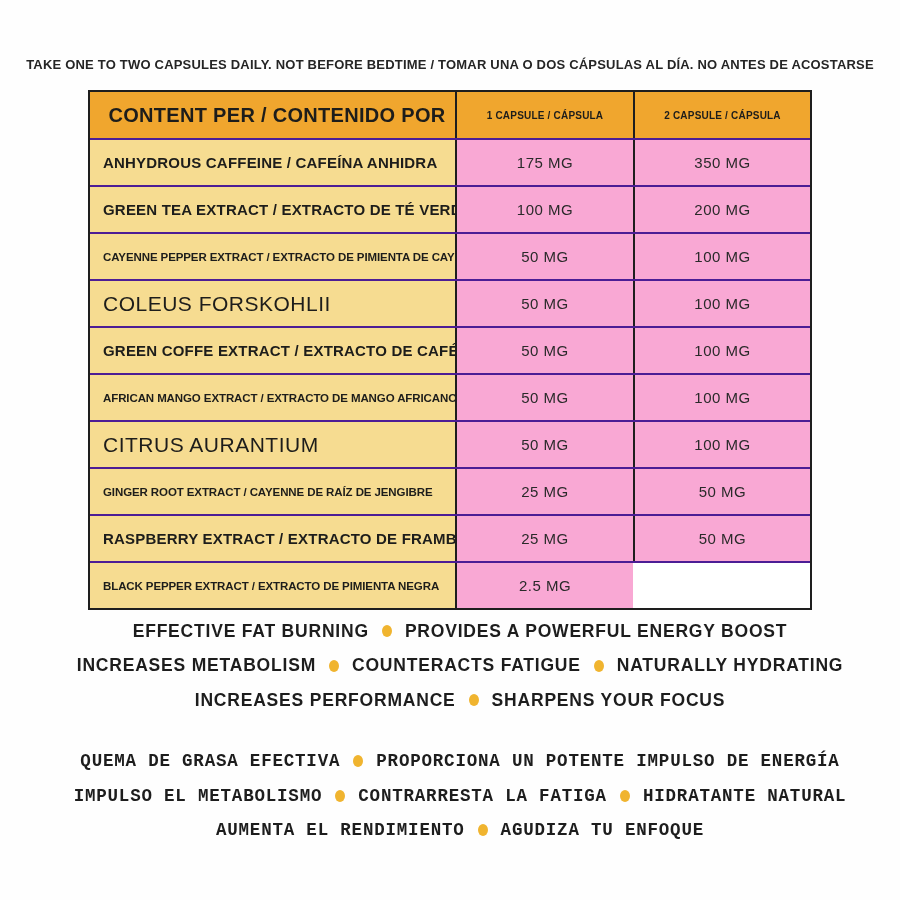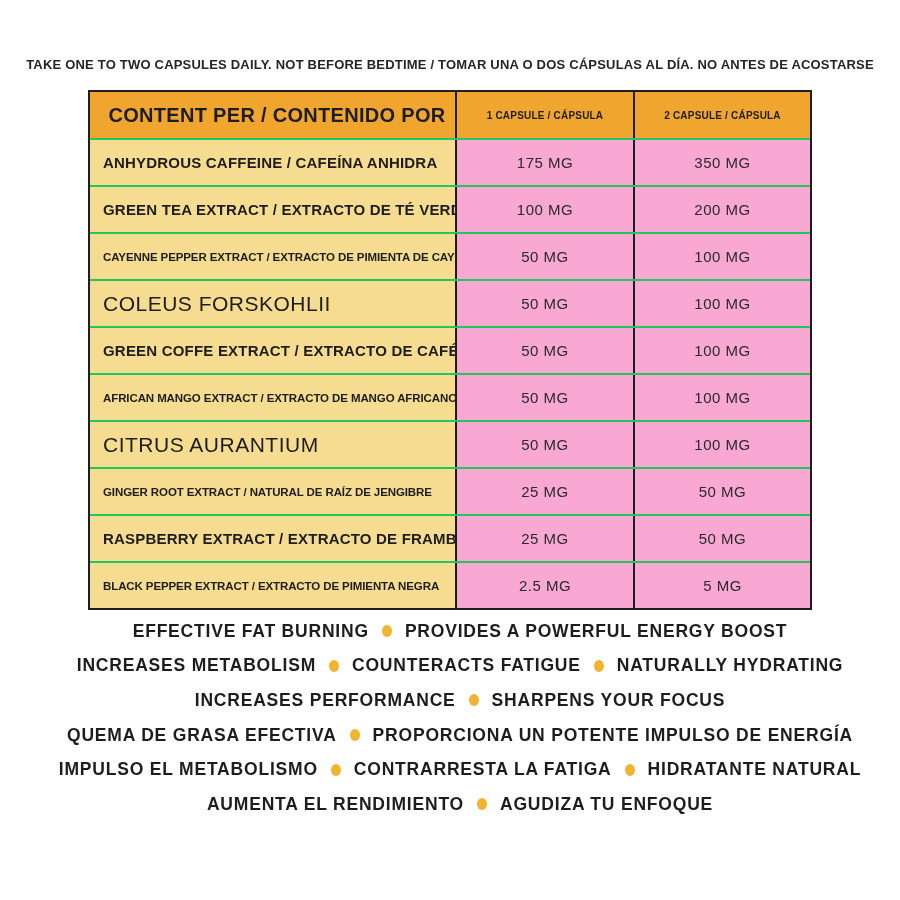--- a/index.html
+++ b/index.html
@@ -22,21 +22,21 @@
   .supp-table{
     position:absolute;top:90px;left:88px;width:724px;
     border:2px solid #1e1e1e;
     box-sizing:border-box;
     background:#ffffff;
   }
   .tr{
     display:grid;
     grid-template-columns:365px 178px 1fr;
   }
-  .tr + .tr{border-top:2px solid #22c55e;}
+  .tr + .tr{border-top:2px solid #4c1d95;}
   .th,.td{
     display:flex;align-items:center;justify-content:center;
     box-sizing:border-box;
     white-space:nowrap;
   }
   .th + .th,.td + .td{border-left:2px solid #1e1e1e;}
   .thead{height:46px;background:#f0a62e;}
   .thead .th-content{font-size:20px;font-weight:700;letter-spacing:0.3px;margin-left:9px;}
   .thead .th-cap{font-size:10px;font-weight:700;letter-spacing:0.2px;}
   .row{height:45px;}
@@ -54,21 +54,21 @@
   .row[data-size="md"] .ing{font-size:15px;}
   .row[data-size="sm"] .ing{font-size:11.5px;letter-spacing:-0.1px;}
   .row[data-size="lg"] .ing{font-size:21px;font-weight:500;letter-spacing:0.5px;}
   
   .benefits{
     position:absolute;left:0;right:0;
     text-align:center;
     padding-left:20px;
   }
   .benefits-en{top:620px;}
-  .benefits-es{top:724px;}
+  .benefits-es{top:750px;font-family:Liberation Mono, monospace;}
   .benefit-line{
     display:flex;align-items:center;justify-content:center;
     height:22px;margin-bottom:12.5px;
     font-size:17.5px;font-weight:700;letter-spacing:0.8px;
     color:#1d1d1d;
   }
   .dot{
     display:inline-block;
     width:10px;height:12px;border-radius:50%;
     background:#f0b42f;
@@ -127,35 +127,34 @@
       <div class="td val">100 MG</div>
     </div>
 
     <div class="tr row" data-size="lg">
       <div class="td ing">CITRUS AURANTIUM</div>
       <div class="td val">50 MG</div>
       <div class="td val">100 MG</div>
     </div>
 
     <div class="tr row" data-size="sm">
-      <div class="td ing">GINGER ROOT EXTRACT / NATURAL DE RAÍZ DE JENGIBRE</div>
+      <div class="td ing">GINGER ROOT EXTRACT / CAYENNE DE RAÍZ DE JENGIBRE</div>
       <div class="td val">25 MG</div>
       <div class="td val">50 MG</div>
     </div>
 
     <div class="tr row" data-size="md">
       <div class="td ing">RASPBERRY EXTRACT / EXTRACTO DE FRAMBUESA</div>
       <div class="td val">25 MG</div>
       <div class="td val">50 MG</div>
     </div>
 
     <div class="tr row" data-size="sm">
       <div class="td ing">BLACK PEPPER EXTRACT / EXTRACTO DE PIMIENTA NEGRA</div>
       <div class="td val">2.5 MG</div>
-      <div class="td val">5 MG</div>
     </div>
 
   </div>
 
   <div class="benefits benefits-en">
     <div class="benefit-line">
       <span>EFFECTIVE FAT BURNING</span>
       <span class="dot"></span>
       <span>PROVIDES A POWERFUL ENERGY BOOST</span>
     </div>

